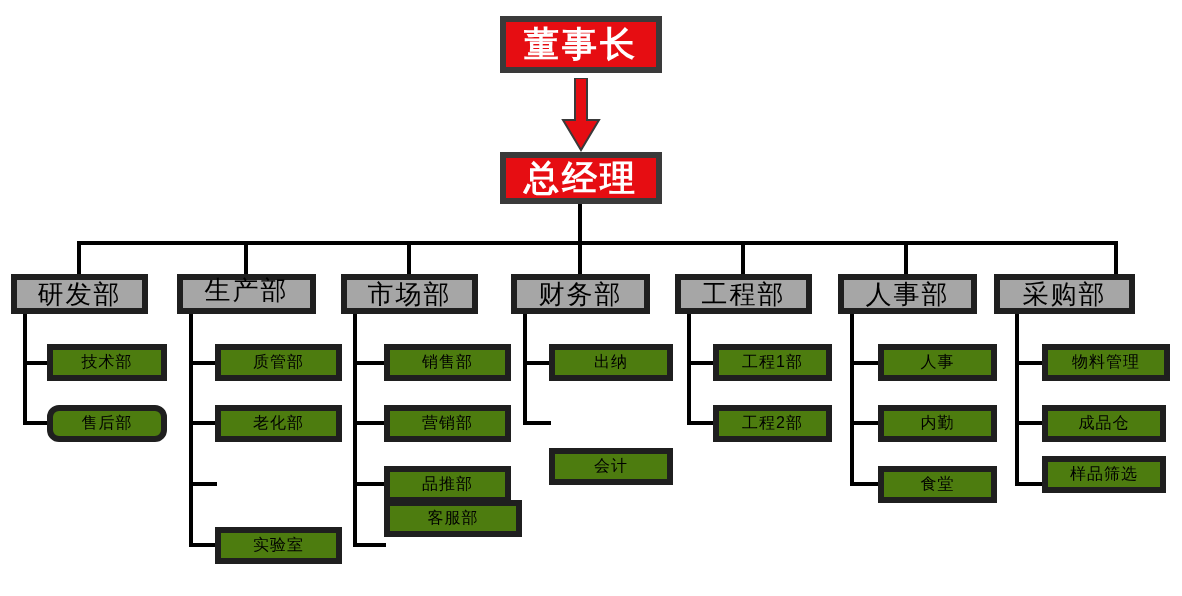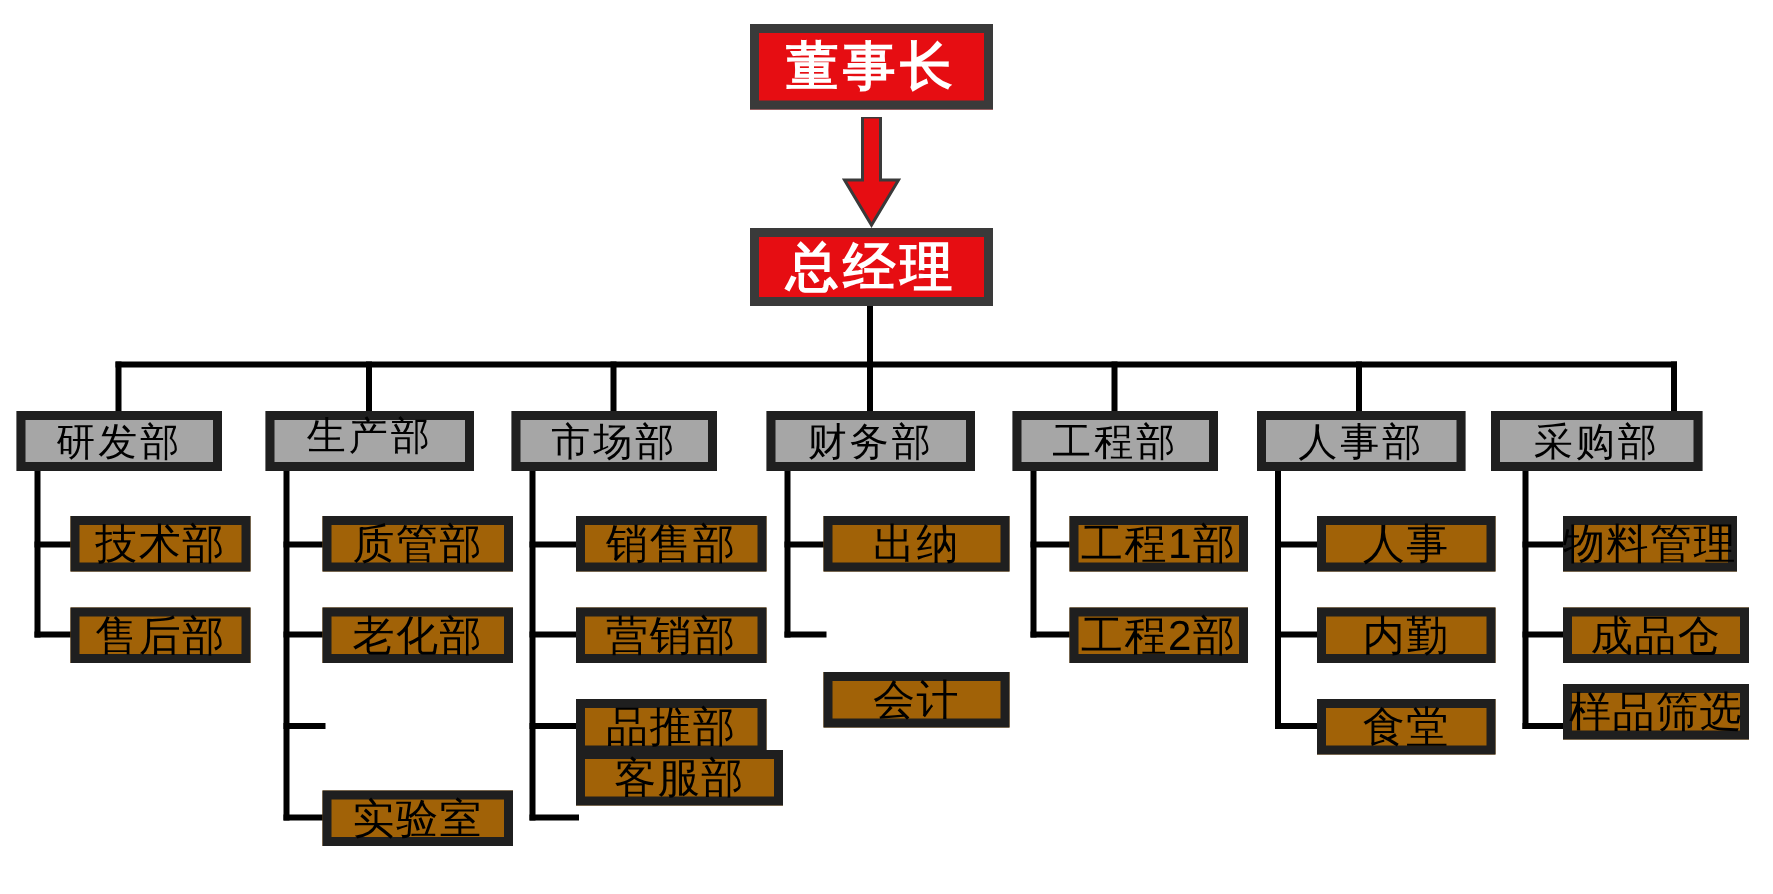--- a/index.html
+++ b/index.html
@@ -38,24 +38,24 @@
   }
   .node.dept {
     background: #a6a6a6;
     border-color: #1f1f1f;
     color: #000000;
     font-size: 26px;
     font-weight: normal;
     letter-spacing: 2px;
   }
   .node.sub {
-    background: #a16207;
+    background: #4d7c0f;
     border-color: #1f1f1f;
     color: #000000;
-    font-size: 28px;
+    font-size: 16px;
     font-weight: normal;
     letter-spacing: 1px;
   }
   .line {
     position: absolute;
     background: #000000;
   }
   .arrow-down {
     position: absolute;
   }
@@ -96,21 +96,21 @@
 
   <div class="node dept" style="left:11px; top:274px; width:137px; height:40px;">
     <span>研发部</span>
   </div>
   <div class="line" style="left:23px; top:314px; width:4px; height:111px;"></div>
   <div class="line" style="left:23px; top:361px; width:26px; height:4px;"></div>
   <div class="line" style="left:23px; top:421px; width:26px; height:4px;"></div>
   <div class="node sub" style="left:47px; top:344px; width:120px; height:37px;">
     <span>技术部</span>
   </div>
-  <div class="node sub" style="left:47px; top:405px; width:120px; height:37px;">
+  <div class="node sub" style="left:47px; top:405px; width:120px; height:37px;border-radius:12px;">
     <span>售后部</span>
   </div>
 
   <div class="node dept" style="left:177px; top:274px; width:139px; height:40px;align-items:flex-end;">
     <span>生产部</span>
   </div>
   <div class="line" style="left:189px; top:314px; width:4px; height:233px;"></div>
   <div class="line" style="left:189px; top:361px; width:28px; height:4px;"></div>
   <div class="line" style="left:189px; top:421px; width:28px; height:4px;"></div>
   <div class="line" style="left:189px; top:482px; width:28px; height:4px;"></div>
@@ -189,21 +189,21 @@
     <span>食堂</span>
   </div>
 
   <div class="node dept" style="left:994px; top:274px; width:141px; height:40px;">
     <span>采购部</span>
   </div>
   <div class="line" style="left:1015px; top:314px; width:4px; height:172px;"></div>
   <div class="line" style="left:1015px; top:361px; width:30px; height:4px;"></div>
   <div class="line" style="left:1015px; top:421px; width:30px; height:4px;"></div>
   <div class="line" style="left:1015px; top:482px; width:30px; height:4px;"></div>
-  <div class="node sub" style="left:1042px; top:344px; width:116px; height:37px;">
+  <div class="node sub" style="left:1042px; top:344px; width:128px; height:37px;">
     <span>物料管理</span>
   </div>
   <div class="node sub" style="left:1042px; top:405px; width:124px; height:37px;">
     <span>成品仓</span>
   </div>
   <div class="node sub" style="left:1042px; top:456px; width:124px; height:37px;">
     <span>样品筛选</span>
   </div>
 
 </div>

